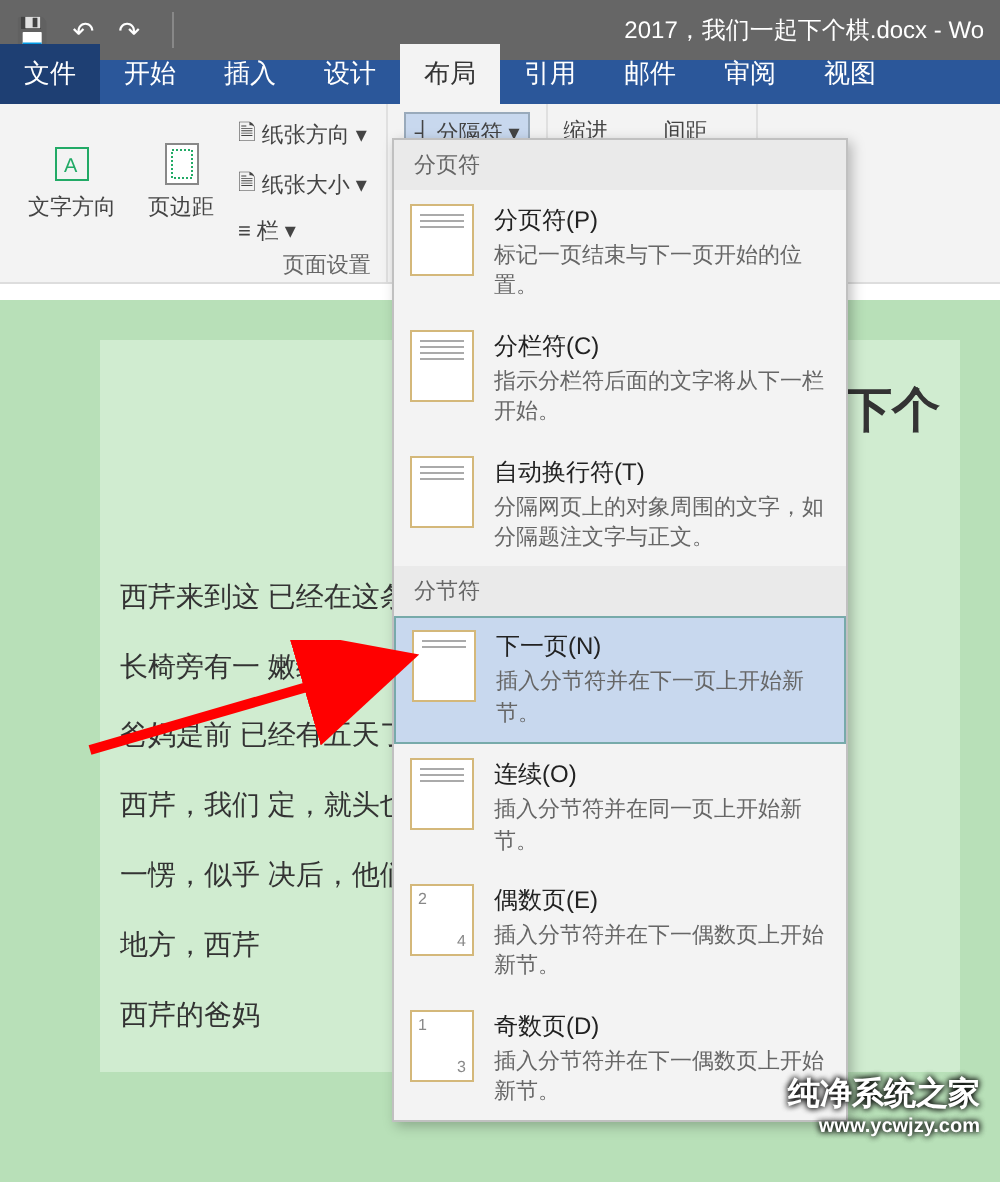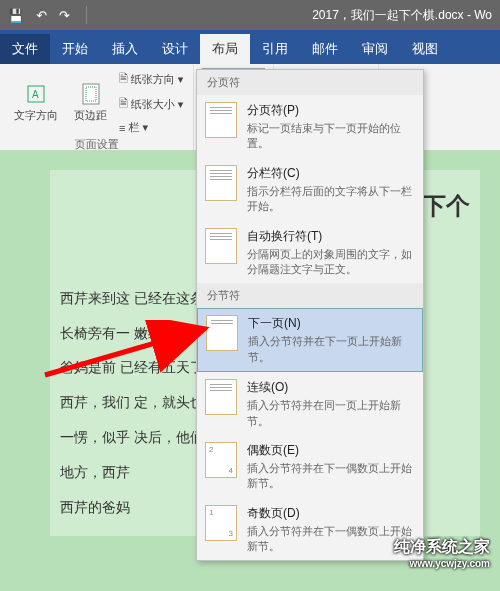--- a/index.html
+++ b/index.html
@@ -4,31 +4,31 @@
   <style>
     * { margin: 0; padding: 0; box-sizing: border-box; font-family: "Microsoft YaHei", sans-serif; }
     body { width: 500px; height: 591px; overflow: hidden; background: #fff; position: relative; }
     
     .titlebar { height: 30px; background: #666; display: flex; align-items: center; padding: 0 8px; color: #fff; font-size: 12px; }
     .titlebar-icons { display: flex; gap: 12px; align-items: center; }
     .titlebar-icons span { font-size: 13px; }
     .titlebar-divider { width: 1px; height: 18px; background: #888; margin: 0 4px; }
     .titlebar-title { flex: 1; text-align: right; font-size: 12px; }
     
-    .tabs { height: 34px; background: #2b579a; display: flex; align-items: flex-end; color: #fff; font-size: 13px; }
+    .tabs { height: 22px; background: #2b579a; display: flex; align-items: flex-end; color: #fff; font-size: 13px; }
     .tab { padding: 6px 12px; cursor: pointer; }
     .tab.file { background: #1e3f73; }
     .tab.active { background: #f3f3f3; color: #333; }
     
     .ribbon { height: 90px; background: #f3f3f3; border-bottom: 1px solid #ddd; display: flex; position: relative; }
     .ribbon-group { padding: 4px 8px; border-right: 1px solid #e0e0e0; display: flex; flex-direction: column; font-size: 11px; color: #444; }
     .ribbon-large { display: flex; flex-direction: column; align-items: center; justify-content: center; padding: 4px 6px; gap: 2px; }
     .ribbon-large-icon { width: 24px; height: 24px; display: flex; align-items: center; justify-content: center; font-size: 18px; }
     .ribbon-item { display: flex; align-items: center; gap: 3px; padding: 2px; font-size: 11px; white-space: nowrap; }
-    .ribbon-label { text-align: center; font-size: 11px; color: #666; margin-top: auto; padding-bottom: 2px; }
+    .ribbon-label { text-align: right; font-size: 11px; color: #666; margin-top: auto; padding-bottom: 2px; }
     .ribbon-dropdown-btn { background: #c8d8ee; padding: 2px 4px; border: 1px solid #9ab; display: flex; align-items: center; gap: 3px; font-size: 11px; }
     
     .dropdown-menu { position: absolute; left: 196px; top: 69px; width: 228px; background: #f3f3f3; border: 1px solid #c0c0c0; box-shadow: 2px 2px 6px rgba(0,0,0,0.25); z-index: 100; }
     .dropdown-header { padding: 5px 10px; font-size: 11px; color: #666; background: #eaeaea; }
     .dropdown-item { display: flex; padding: 6px 8px; gap: 10px; align-items: flex-start; border-top: 1px solid transparent; }
     .dropdown-item.hover { background: #c8d8ee; border: 1px solid #7aa; justify-content: center; }
     .dropdown-icon { width: 32px; height: 36px; background: #fff; border: 1px solid #d4b87a; flex-shrink: 0; position: relative; }
     .dropdown-icon-lines { position: absolute; inset: 4px; display: flex; flex-direction: column; gap: 2px; }
     .dropdown-icon-line { height: 1px; background: #aaa; }
     .dropdown-text { flex: 1; }

